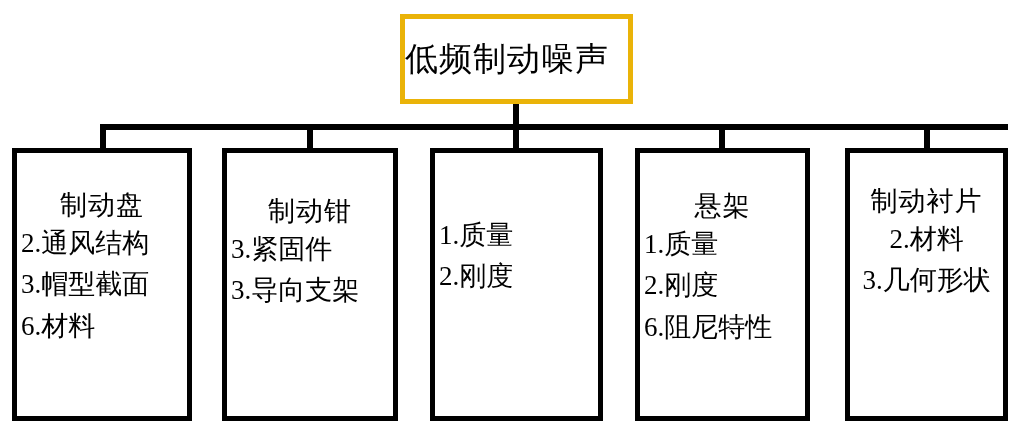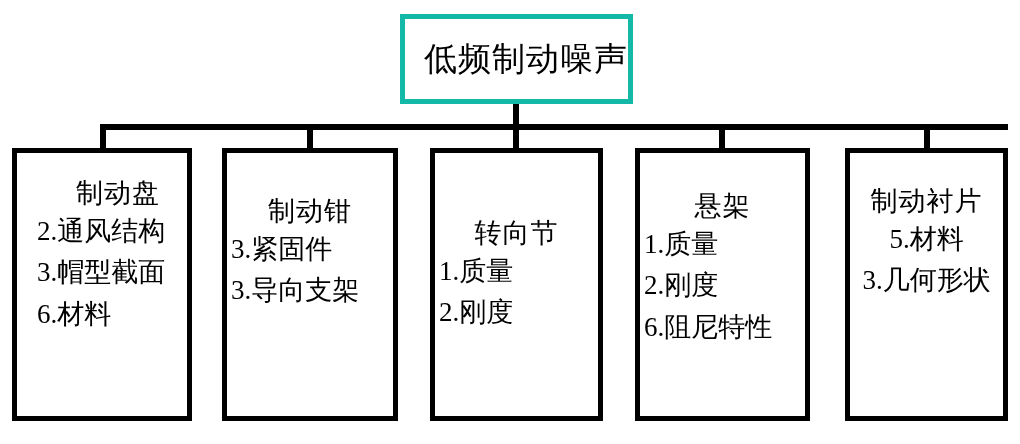--- a/index.html
+++ b/index.html
@@ -18,25 +18,25 @@
   }
 
   
   .root-box {
     position: absolute;
     left: 400px;
     top: 14px;
     width: 233px;
     height: 90px;
     box-sizing: border-box;
-    border: 5px solid #14b8a6;
+    border: 5px solid #eab308;
     background: #ffffff;
     display: flex;
     align-items: center;
-    justify-content: flex-end;
+    justify-content: flex-start;
   }
   .root-title {
     font-size: 33px;
     line-height: 1.1;
     letter-spacing: 1px;
     white-space: nowrap;
   }
 
   
   .conn {
@@ -100,21 +100,21 @@
   .align-left .node-inner { text-align: left; }
   .align-center .node-items li { text-align: center; }
 
   
   #node-0 { left: 12px;  width: 180px; }
   #node-1 { left: 222px; width: 176px; }
   #node-2 { left: 430px; width: 173px; }
   #node-3 { left: 635px; width: 175px; align-items: center; }
   #node-4 { left: 845px; width: 163px; }
 
-  #node-0 .node-inner { padding-top: 22px; margin-left: 16px; }
+  #node-0 .node-inner { padding-top: 34px; }
   #node-1 .node-inner { padding-top: 40px; }
   #node-2 .node-inner { padding-top: 62px; }
   #node-3 .node-inner { padding-top: 35px; }
   #node-4 .node-inner { padding-top: 30px; }
 </style>
 </head>
 <body>
 
 <div id="canvas">
 
@@ -146,21 +146,20 @@
       <div class="node-heading">制动钳</div>
       <ul class="node-items">
         <li>3.紧固件</li>
         <li>3.导向支架</li>
       </ul>
     </div>
   </div>
 
   <div class="node-box align-left" id="node-2">
     <div class="node-inner">
-      <div class="node-heading">转向节</div>
       <ul class="node-items">
         <li>1.质量</li>
         <li>2.刚度</li>
       </ul>
     </div>
   </div>
 
   <div class="node-box align-left" id="node-3">
     <div class="node-inner">
       <div class="node-heading">悬架</div>
@@ -169,19 +168,19 @@
         <li>2.刚度</li>
         <li>6.阻尼特性</li>
       </ul>
     </div>
   </div>
 
   <div class="node-box align-center" id="node-4">
     <div class="node-inner">
       <div class="node-heading">制动衬片</div>
       <ul class="node-items">
-        <li>5.材料</li>
+        <li>2.材料</li>
         <li>3.几何形状</li>
       </ul>
     </div>
   </div>
 
 </div>
 
 </body></html>

